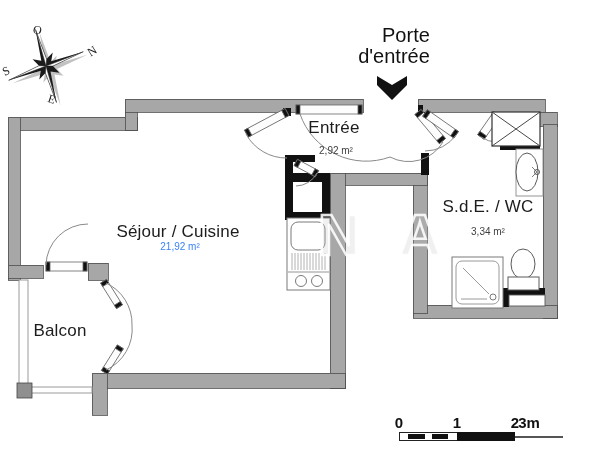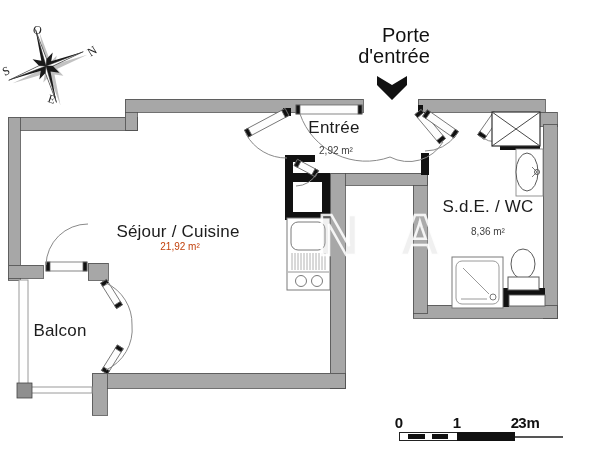--- a/index.html
+++ b/index.html
@@ -2,21 +2,21 @@
 <html><head>
 <meta charset="utf-8">
 <style>
   html,body{margin:0;padding:0;background:#fff;}
   .stage{position:relative;width:600px;height:450px;background:#ffffff;overflow:hidden;
          font-family:"Liberation Sans",sans-serif;}
   .plan-svg{position:absolute;left:0;top:0;}
   .label{position:absolute;transform:translateX(-50%);white-space:nowrap;color:#1c1c1c;}
   .room-name{font-size:17px;letter-spacing:.2px;}
   .room-area{font-size:10px;color:#3f3f3f;}
-  .area-faded{color:#c2410c;}
+  .area-faded{color:#3b82f6;}
   .entrance-label{font-size:20px;line-height:21px;text-align:right;color:#111;}
   .compass-letter{position:absolute;font-family:"Liberation Serif",serif;font-size:12px;color:#222;}
   .wm{position:absolute;font-weight:bold;font-size:58px;line-height:1;
       color:rgba(185,185,185,0.22);-webkit-text-stroke:2.5px rgba(255,255,255,0.88);}
   .scale-label{position:absolute;transform:translateX(-50%);font-size:15px;font-weight:700;color:#111;}
 </style>
 </head>
 <body>
 
 <div class="stage">
@@ -191,21 +191,21 @@
     <div>d'entrée</div>
   </div>
 
   <div class="label room-name" style="left:334px;top:118px;">Entrée</div>
   <div class="label room-area" style="left:336px;top:145px;">2,92 m²</div>
 
   <div class="label room-name" style="left:178px;top:222px;">Séjour / Cuisine</div>
   <div class="label room-area area-faded" style="left:180px;top:241px;">21,92 m²</div>
 
   <div class="label room-name" style="left:488px;top:197px;">S.d.E. / WC</div>
-  <div class="label room-area" style="left:488px;top:226px;">8,36 m²</div>
+  <div class="label room-area" style="left:488px;top:226px;">3,34 m²</div>
 
   <div class="label room-name" style="left:60px;top:321px;">Balcon</div>
 
   <span class="scale-label" style="left:399px;top:414px;">0</span>
   <span class="scale-label" style="left:457px;top:414px;">1</span>
   <span class="scale-label" style="left:515px;top:414px;">2</span>
   <span class="scale-label" style="left:529px;top:414px;">3m</span>
 
 </div>
 

